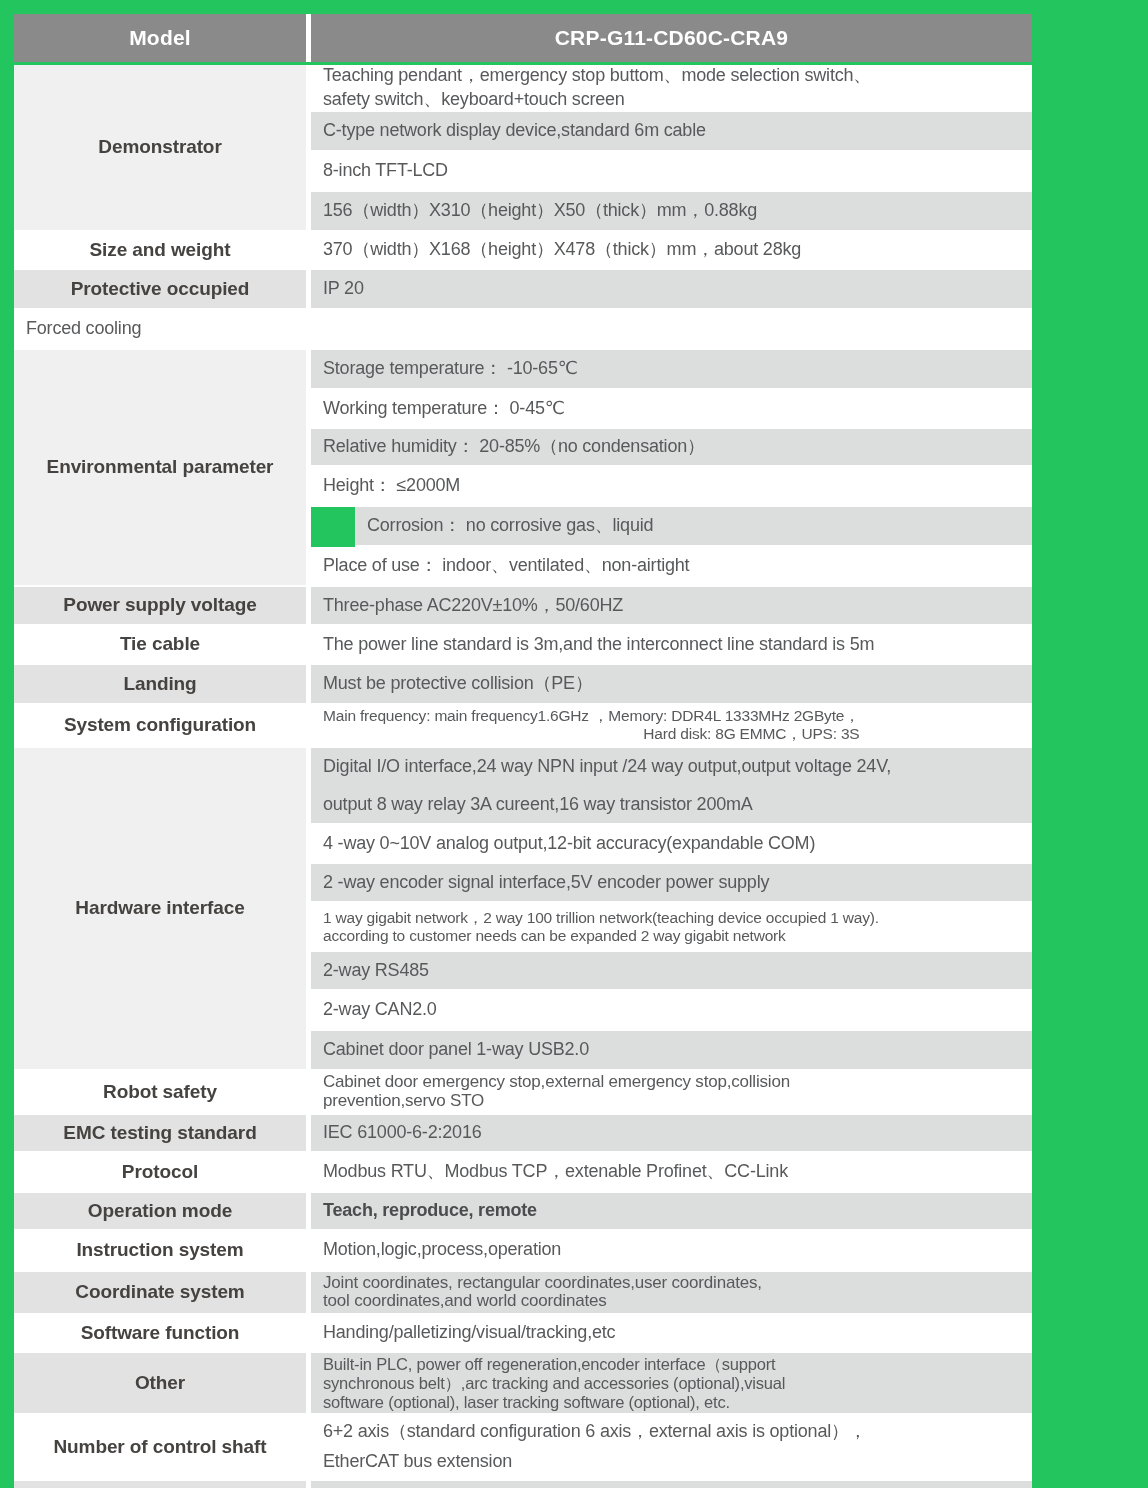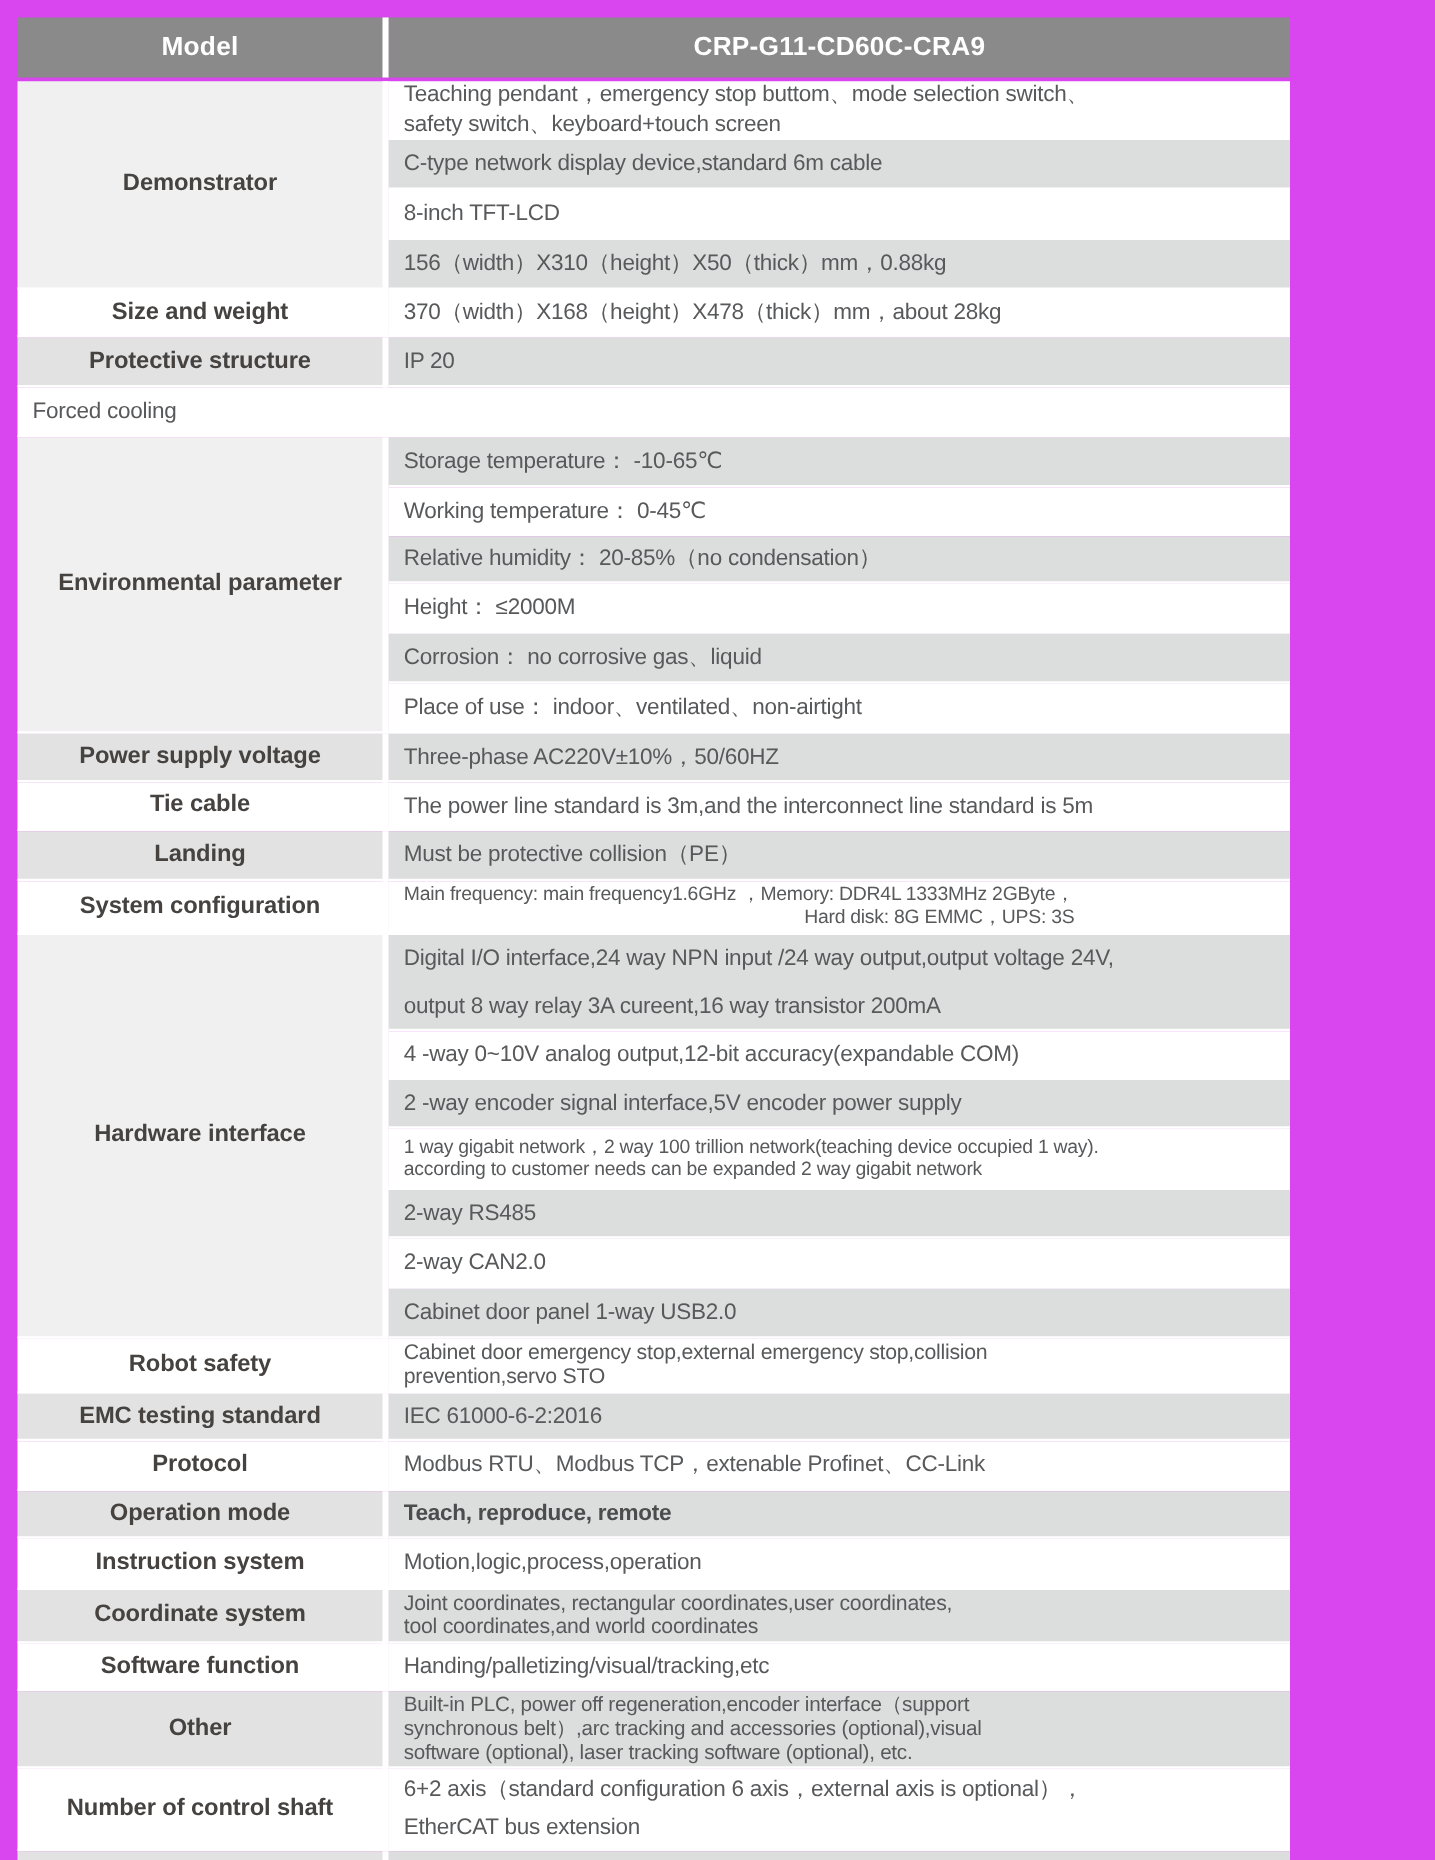--- a/index.html
+++ b/index.html
@@ -1,19 +1,19 @@
 <!DOCTYPE html>
 <html><head>
 <meta charset="utf-8">
 <style>
   html,body{margin:0;padding:0;background:#fff;}
   .page{
     position:relative;
     width:1148px;height:1488px;
-    background:#d946ef;
+    background:#22c55e;
     font-family:"Liberation Sans","DejaVu Sans",sans-serif;
     overflow:hidden;
   }
   .spec-table{
     position:absolute;left:14px;top:14px;width:1018px;
   }
   
   .header-row{display:flex;margin-bottom:3px;}
   .header-cell{
     background:#8a8a8a;color:#ffffff;
@@ -80,38 +80,38 @@
             <div class="value-row shade" style="min-height: 38px;">156（width）X310（height）X50（thick）mm，0.88kg</div>
           </div>
         </div>
         <div class="group">
           <div class="label-cell">Size and weight</div>
           <div class="rows">
             <div class="value-row" style="min-height: 38px;">370（width）X168（height）X478（thick）mm，about 28kg</div>
           </div>
         </div>
         <div class="group">
-          <div class="label-cell shade">Protective structure</div>
+          <div class="label-cell shade">Protective occupied</div>
           <div class="rows">
             <div class="value-row shade" style="min-height: 40px;">IP 20</div>
           </div>
         </div>
         <div class="group">
           <div class="rows">
             <div class="value-row" style="min-height: 40px;">Forced cooling</div>
           </div>
         </div>
         <div class="group">
           <div class="label-cell merged">Environmental parameter</div>
           <div class="rows">
             <div class="value-row shade" style="min-height: 40px;">Storage temperature： -10-65℃</div>
             <div class="value-row" style="min-height: 39px;">Working temperature： 0-45℃</div>
             <div class="value-row shade" style="min-height: 38px;">Relative humidity： 20-85%（no condensation）</div>
             <div class="value-row" style="min-height: 40px;">Height： ≤2000M</div>
-            <div class="value-row shade" style="min-height: 40px;">Corrosion： no corrosive gas、liquid</div>
+            <div class="value-row shade" style="min-height: 40px; margin-left: 44px;">Corrosion： no corrosive gas、liquid</div>
             <div class="value-row" style="min-height: 40px;">Place of use： indoor、ventilated、non-airtight</div>
           </div>
         </div>
         <div class="group">
           <div class="label-cell shade">Power supply voltage</div>
           <div class="rows">
             <div class="value-row shade" style="min-height: 39px;">Three-phase AC220V±10%，50/60HZ</div>
           </div>
         </div>
         <div class="group">

